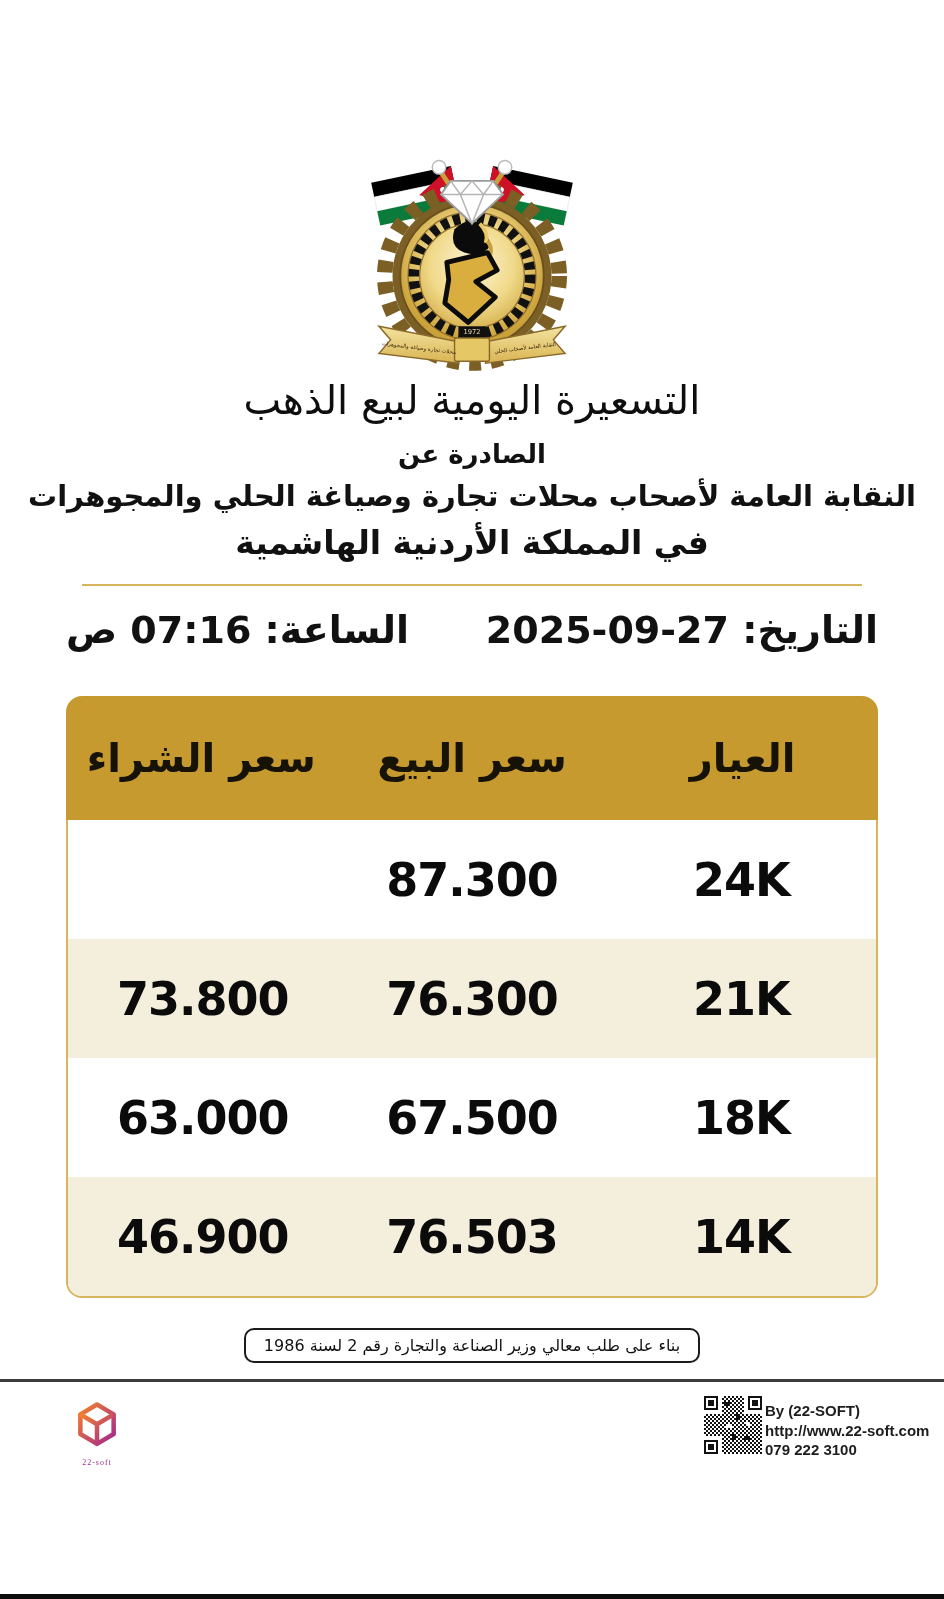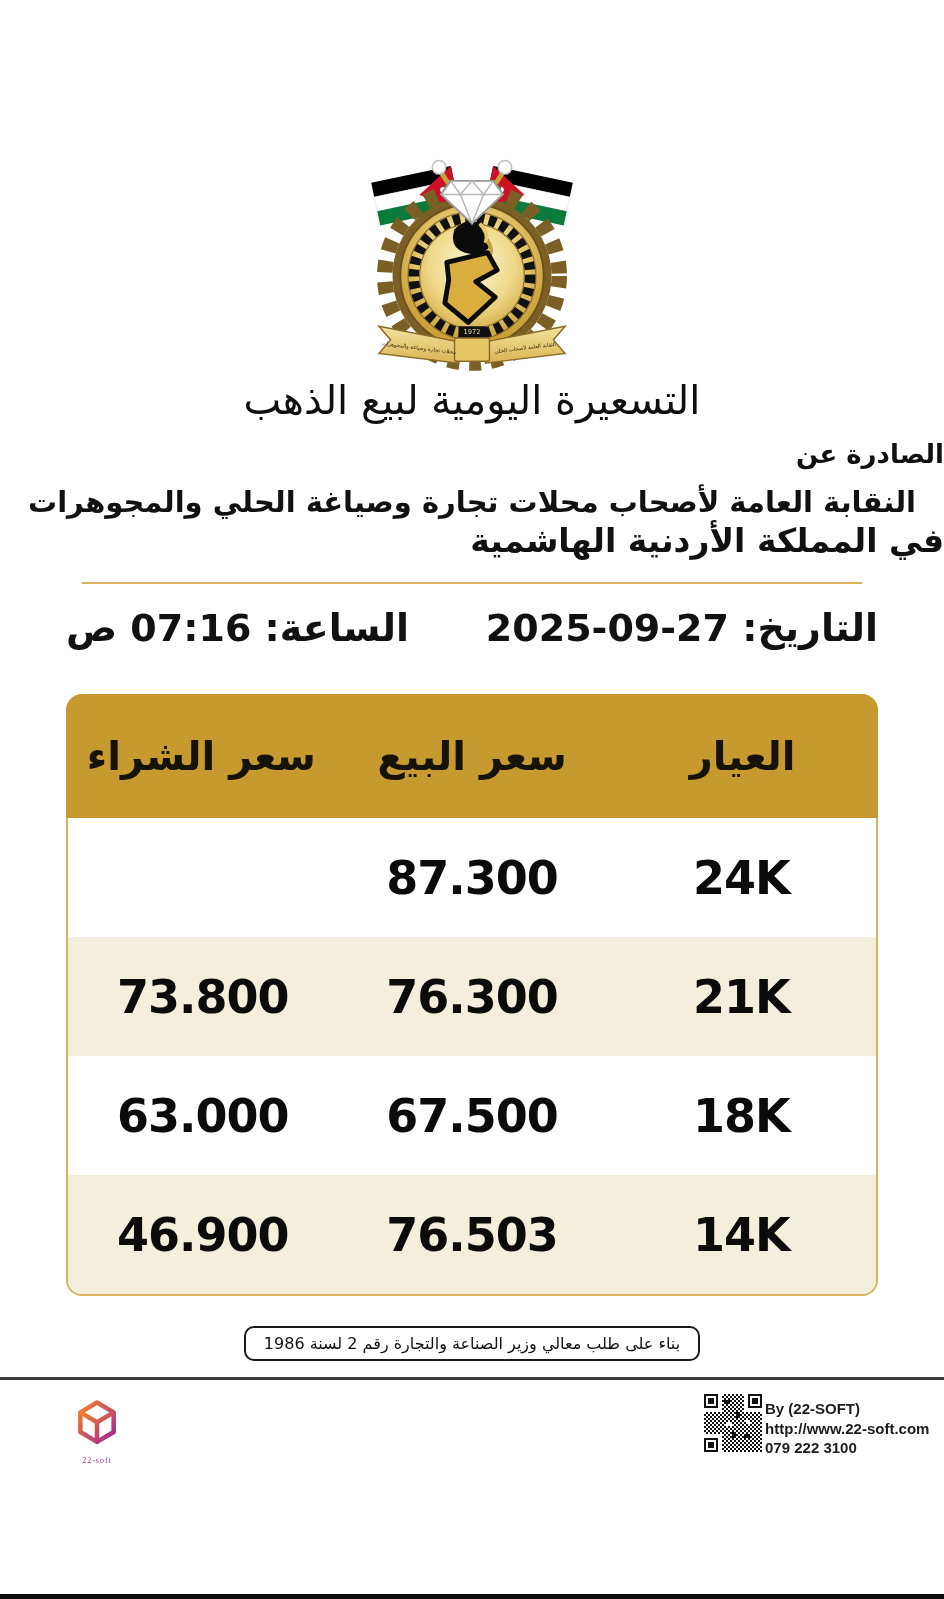--- a/index.html
+++ b/index.html
@@ -8,23 +8,23 @@
     font-family:"DejaVu Sans","Liberation Sans",sans-serif;color:#111;
   }
   .page{width:944px;height:1599px;position:relative;}
 
   
   .emblem-wrap{padding-top:140px;display:flex;justify-content:center;}
   .emblem-wrap svg{display:block;}
 
   
   .main-title{margin:4px 0 0;text-align:center;font-size:40px;font-weight:400;direction:rtl;color:#0e0e0e;}
-  .issued-by{margin-top:16px;font-size:26px;font-weight:700;direction:rtl;}
-  .syndicate-line{margin-top:16px;text-align:center;font-size:29px;font-weight:700;direction:rtl;}
-  .country-line{margin-top:2px;text-align:right;font-size:33px;font-weight:700;direction:rtl;}
+  .issued-by{margin-top:16px;text-align:center;font-size:26px;font-weight:700;direction:rtl;}
+  .syndicate-line{margin-top:10px;text-align:center;font-size:29px;font-weight:700;direction:rtl;}
+  .country-line{margin-top:10px;text-align:center;font-size:33px;font-weight:700;direction:rtl;}
   .gold-divider{width:780px;margin:22px auto 0;border:none;border-top:2px solid #D8B55C;height:0;}
 
   
   .meta-row{width:812px;margin:22px auto 0;display:flex;direction:rtl;justify-content:space-between;
     font-size:38px;font-weight:700;direction:rtl;}
   .meta-item{white-space:nowrap;direction:rtl;}
 
   
   .price-table{width:812px;margin:44px auto 0;}
   .t-header{background:#C69A2F;border-radius:16px 16px 0 0;height:124px;

